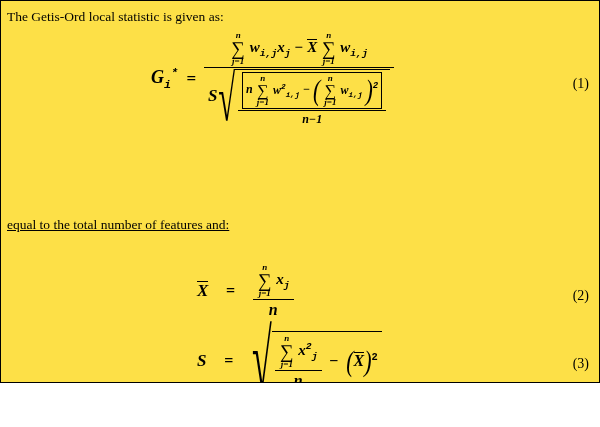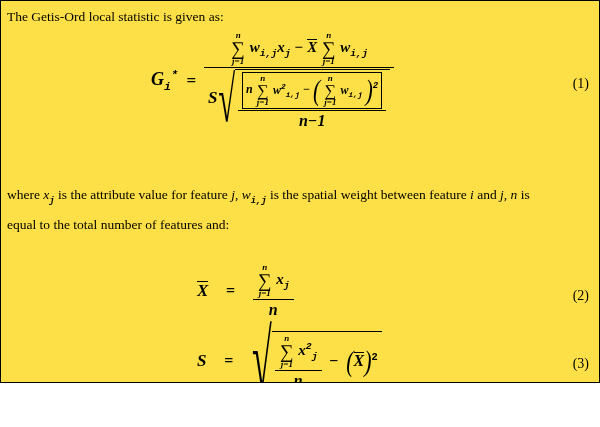--- a/index.html
+++ b/index.html
@@ -21,21 +21,21 @@
   }
   .text-line {
     position: absolute;
     font-family: "Liberation Serif", serif;
     font-size: 13.5px;
     color: #000000;
     white-space: nowrap;
   }
   .intro { left: 6px; top: 8px; }
   .mid1 { left: 6px; top: 186px; }
-  .mid2 { left: 6px; top: 216px; }
+  .mid2 { left: 6px; top: 216px; text-decoration: underline; }
   .outro { left: 6px; top: 404px; }
 
   .hr-bottom {
     position: absolute;
     left: 0;
     top: 396px;
     width: 600px;
     height: 1px;
     background: #000000;
   }
@@ -192,31 +192,28 @@
                 <span class="paren-big">(</span>
                 <span class="sumop" style="font-size:9px;">
                   <span class="lim">n</span>
                   <span class="sig" style="font-size:16px;">∑</span>
                   <span class="lim">j=1</span>
                 </span>
                 <span>w<sub>i,j</sub></span>
                 <span class="paren-big">)</span><sup style="font-size:9px;">2</sup>
               </span>
             </span>
-            <span class="den" style="font-style:italic;font-weight:bold;font-size:16px;">n−1</span>
+            <span class="den" style="font-style:italic;font-weight:bold;font-size:12px;">n−1</span>
           </span>
         </span>
       </span>
     </span>
   </div>
   <div class="eqnum" style="top:75px;">(1)</div>
 
-  <div class="text-line mid1">
-    where <i>x</i><sub style="font-weight:bold;">j</sub> is the attribute value for feature <i>j</i>, <i>w</i><sub style="font-weight:bold;">i,j</sub> is the spatial weight between feature <i>i</i> and <i>j</i>, <i>n</i> is
-  </div>
   <div class="text-line mid2">equal to the total number of features and:</div>
 
   <div class="math" id="eq2">
     <span class="lhs"><span class="overbar">X</span></span>
     <span class="eqsign">=</span>
     <span class="frac">
       <span class="num" style="font-weight:bold;font-style:italic;">
         <span class="sumop">
           <span class="lim">n</span>
           <span class="sig">∑</span>

